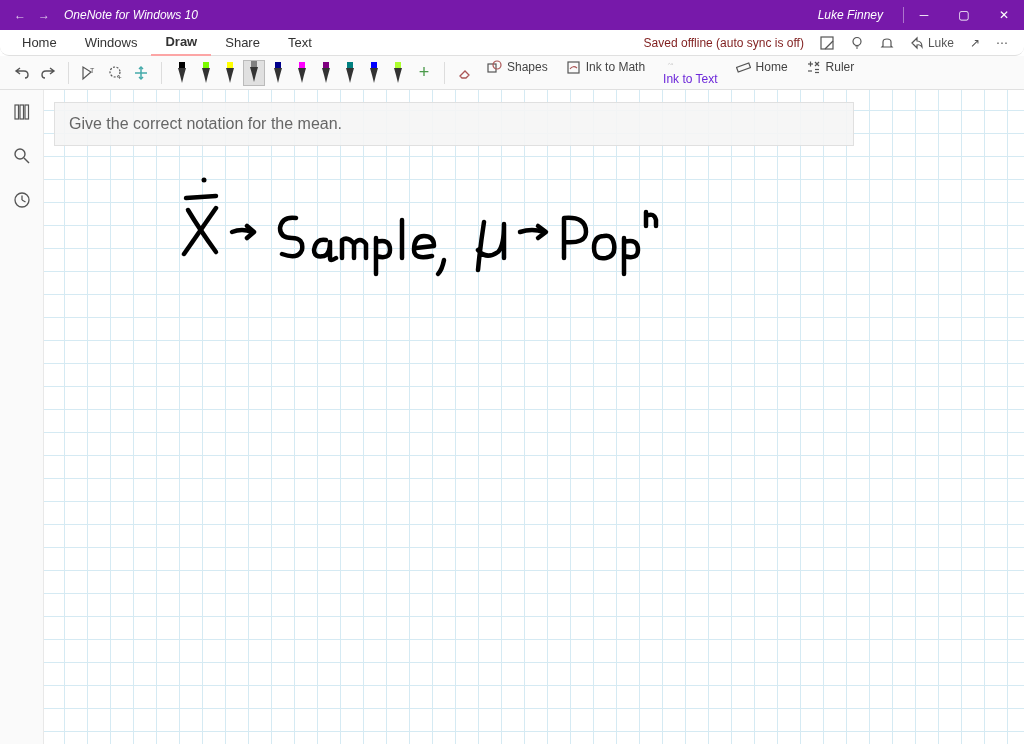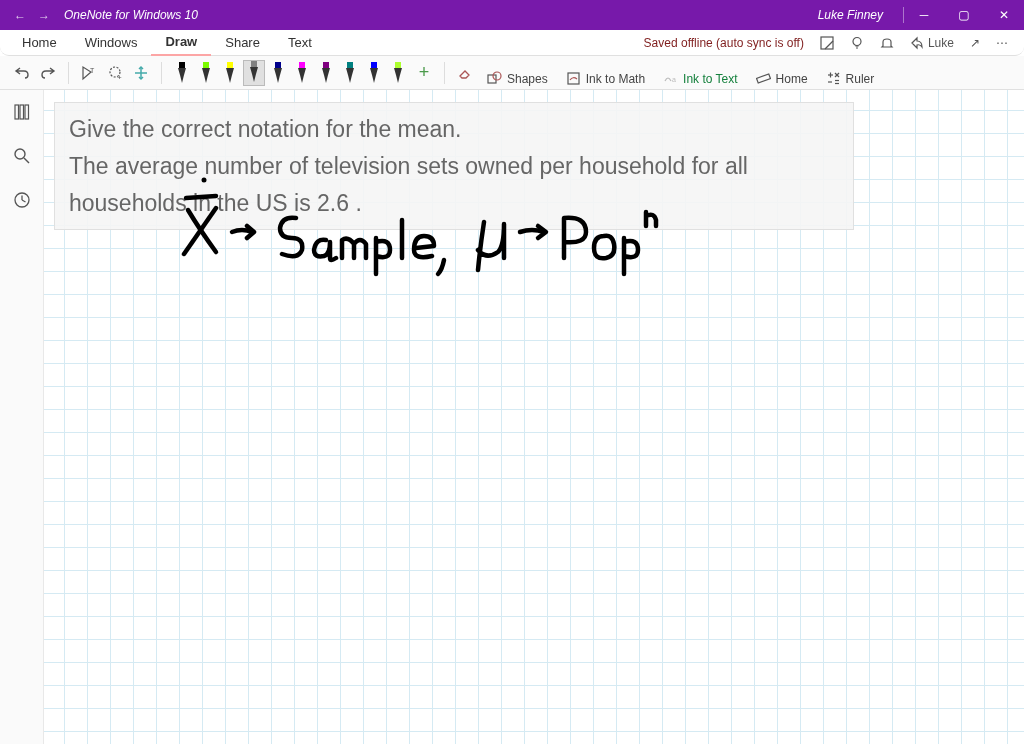--- a/index.html
+++ b/index.html
@@ -23,36 +23,36 @@
 
 .toolbar { height: 34px; display:flex; align-items:center; padding: 0 10px; border-bottom:1px solid #e0e0e0; background:#fafafa; gap:2px; font-size:12px; color:#444; }
 .tb-sep { width:1px; height:22px; background:#ddd; margin:0 6px; }
 .tb-btn { width:24px; height:24px; display:flex; align-items:center; justify-content:center; cursor:pointer; color:#555; }
 .tb-btn svg { width:16px; height:16px; }
 
 .pen { width:22px; height:26px; display:flex; align-items:flex-end; justify-content:center; cursor:pointer; position:relative; padding-bottom:2px; margin:0 1px; }
 .pen.selected { background:#e0e0e0; border:1px solid #bbb; }
 .pen svg { width:14px; height:22px; display:block; }
 
-.tb-label-btn { display:flex; align-items:flex-end; gap:5px; padding:0 8px; height:26px; cursor:pointer; }
-.tb-label-btn.disabled { color:#15803d; }
+.tb-label-btn { display:flex; align-items:flex-start; gap:5px; padding:0 8px; height:26px; cursor:pointer; }
+.tb-label-btn.disabled { color:#6d28d9;flex-direction:column; }
 
 .workspace { display:flex; height: calc(744px - 30px - 26px - 34px); }
 
 .left-rail { width: 44px; background:#fafafa; border-right:1px solid #e8e8e8; display:flex; flex-direction:column; align-items:center; padding-top:10px; gap:20px; color:#555; }
 .left-rail .rail-btn { width:24px; height:24px; display:flex; align-items:center; justify-content:center; cursor:pointer; }
 
 .canvas { flex:1; position:relative; overflow:hidden;
   background-image: linear-gradient(#d5eaf3 1px, transparent 1px), linear-gradient(90deg,#d5eaf3 1px, transparent 1px);
   background-size: 23px 23px;
   background-position: -3px -3px;
 }
 
 .note-block { position:absolute; left:10px; top:12px; width:800px; background: rgba(245,245,245,0.9); border:1px solid #e0e0e0; padding:8px 14px; }
-.note-block p { font-size:23px; color:#666; line-height:1.6; font-family: 'Segoe UI', sans-serif; }
+.note-block p { font-size:16px; color:#666; line-height:1.6; font-family: 'Segoe UI', sans-serif; }
 
 .handwriting { position:absolute; left:100px; top:80px; }
 .handwriting svg { display:block; }
 .ink-stroke { stroke:#000; stroke-width:4.5; stroke-linecap:round; stroke-linejoin:round; fill:none; }
 </style>
 </head>
 <body>
 
 <div class="titlebar">
   <div class="nav-arrows">
@@ -286,21 +286,20 @@
           <circle cx="9" cy="9" r="7" fill="none" stroke="#555" stroke-width="1.3"></circle>
           <line x1="9" y1="9" x2="9" y2="4.5" stroke="#555" stroke-width="1.3"></line>
           <line x1="9" y1="9" x2="12.5" y2="11" stroke="#555" stroke-width="1.3"></line>
         </svg>
     </div>
   </div>
 
   <div class="canvas">
     <div class="note-block">
       <p>Give the correct notation for the mean.</p>
-      <p>The average number of television sets owned per household for all households in the US is 2.6 .</p>
     </div>
 
     <div class="handwriting">
       <svg width="520" height="120" viewBox="0 0 520 120">
 
         <circle cx="60" cy="10" r="2.5" fill="#000"></circle>
 
         <path class="ink-stroke" d="M42 28 L72 26"></path>
 
         <path class="ink-stroke" d="M44 40 Q56 60 72 82"></path>

